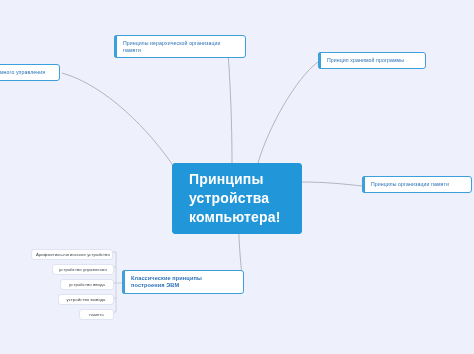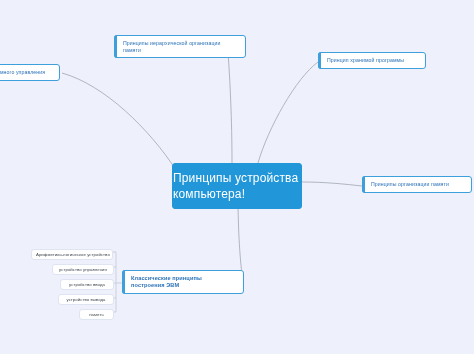--- a/index.html
+++ b/index.html
@@ -35,24 +35,24 @@
   }
 
   
   .node-central{
     position:absolute;
     box-sizing:border-box;
     background:#2196d9;
     border:1px solid #2196d9;
     border-radius:3px;
     color:#ffffff;
-    font-weight:normal;
-    font-size:12px;
+    font-weight:bold;
+    font-size:14px;
     line-height:1.35;
-    padding:6px 0;
+    padding:6px 16px;
     letter-spacing:.15px;
   }
 
   
   .leaf{
     position:absolute;
     box-sizing:border-box;
     background:#ffffff;
     border:1px solid #dfe4f2;
     border-radius:3px;

